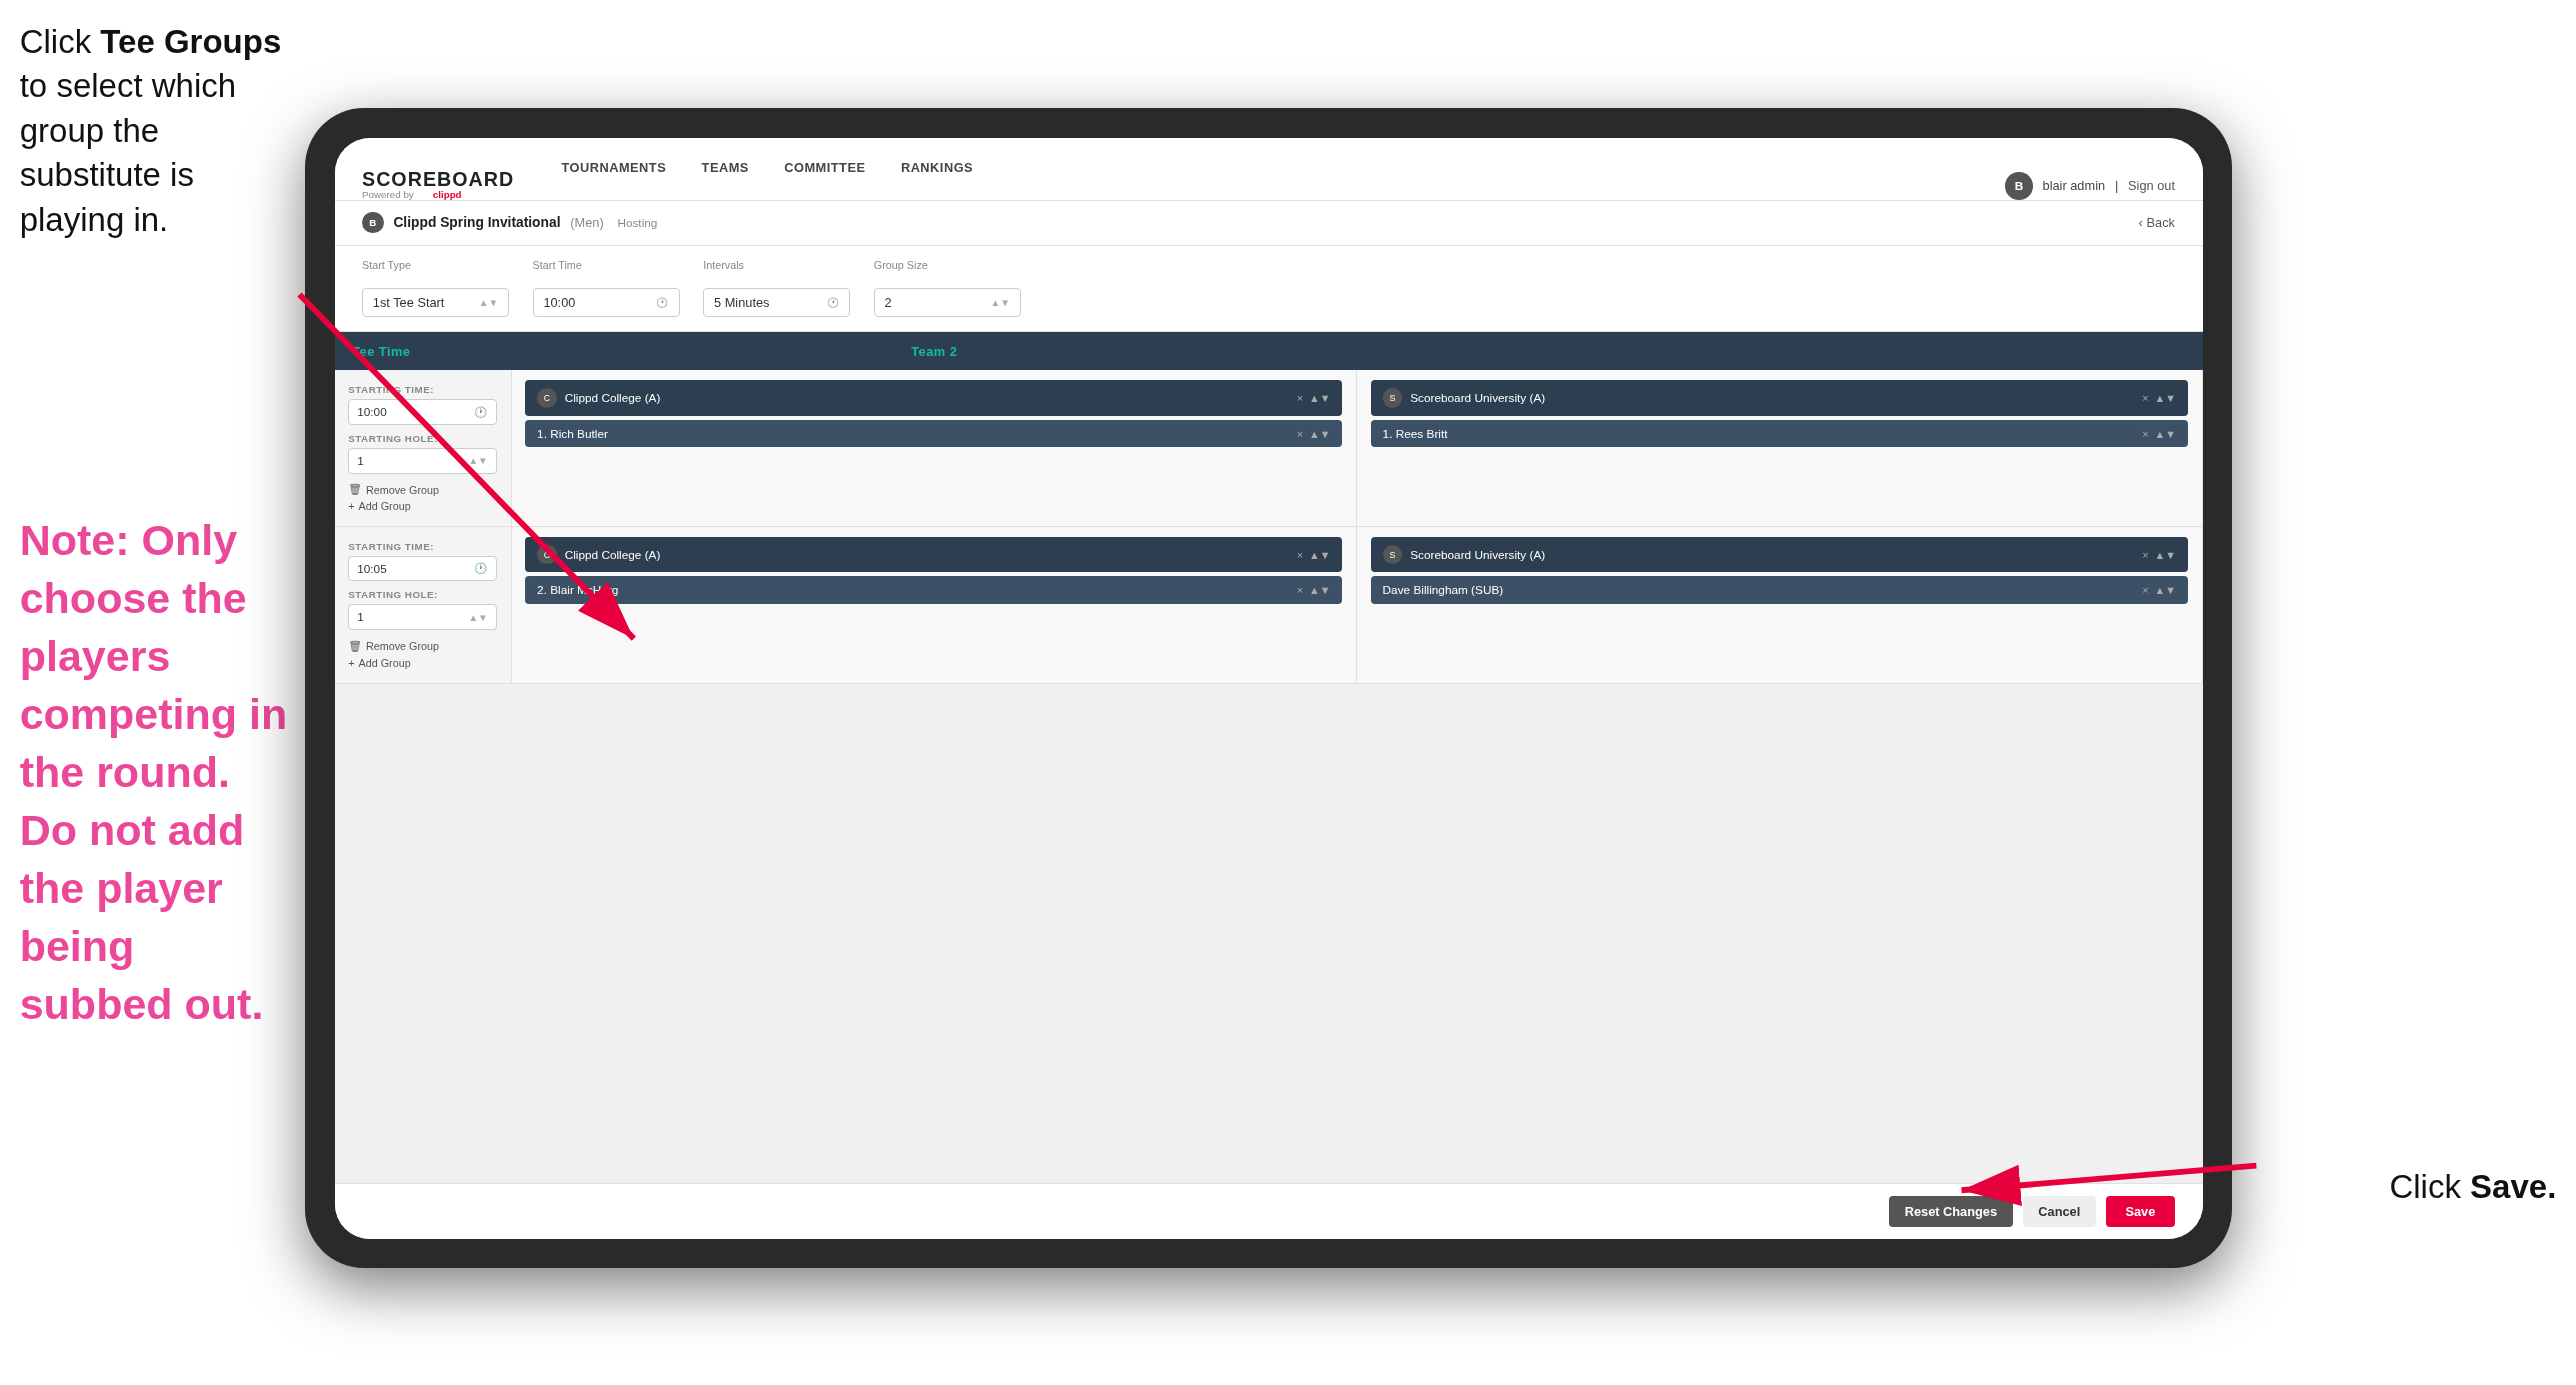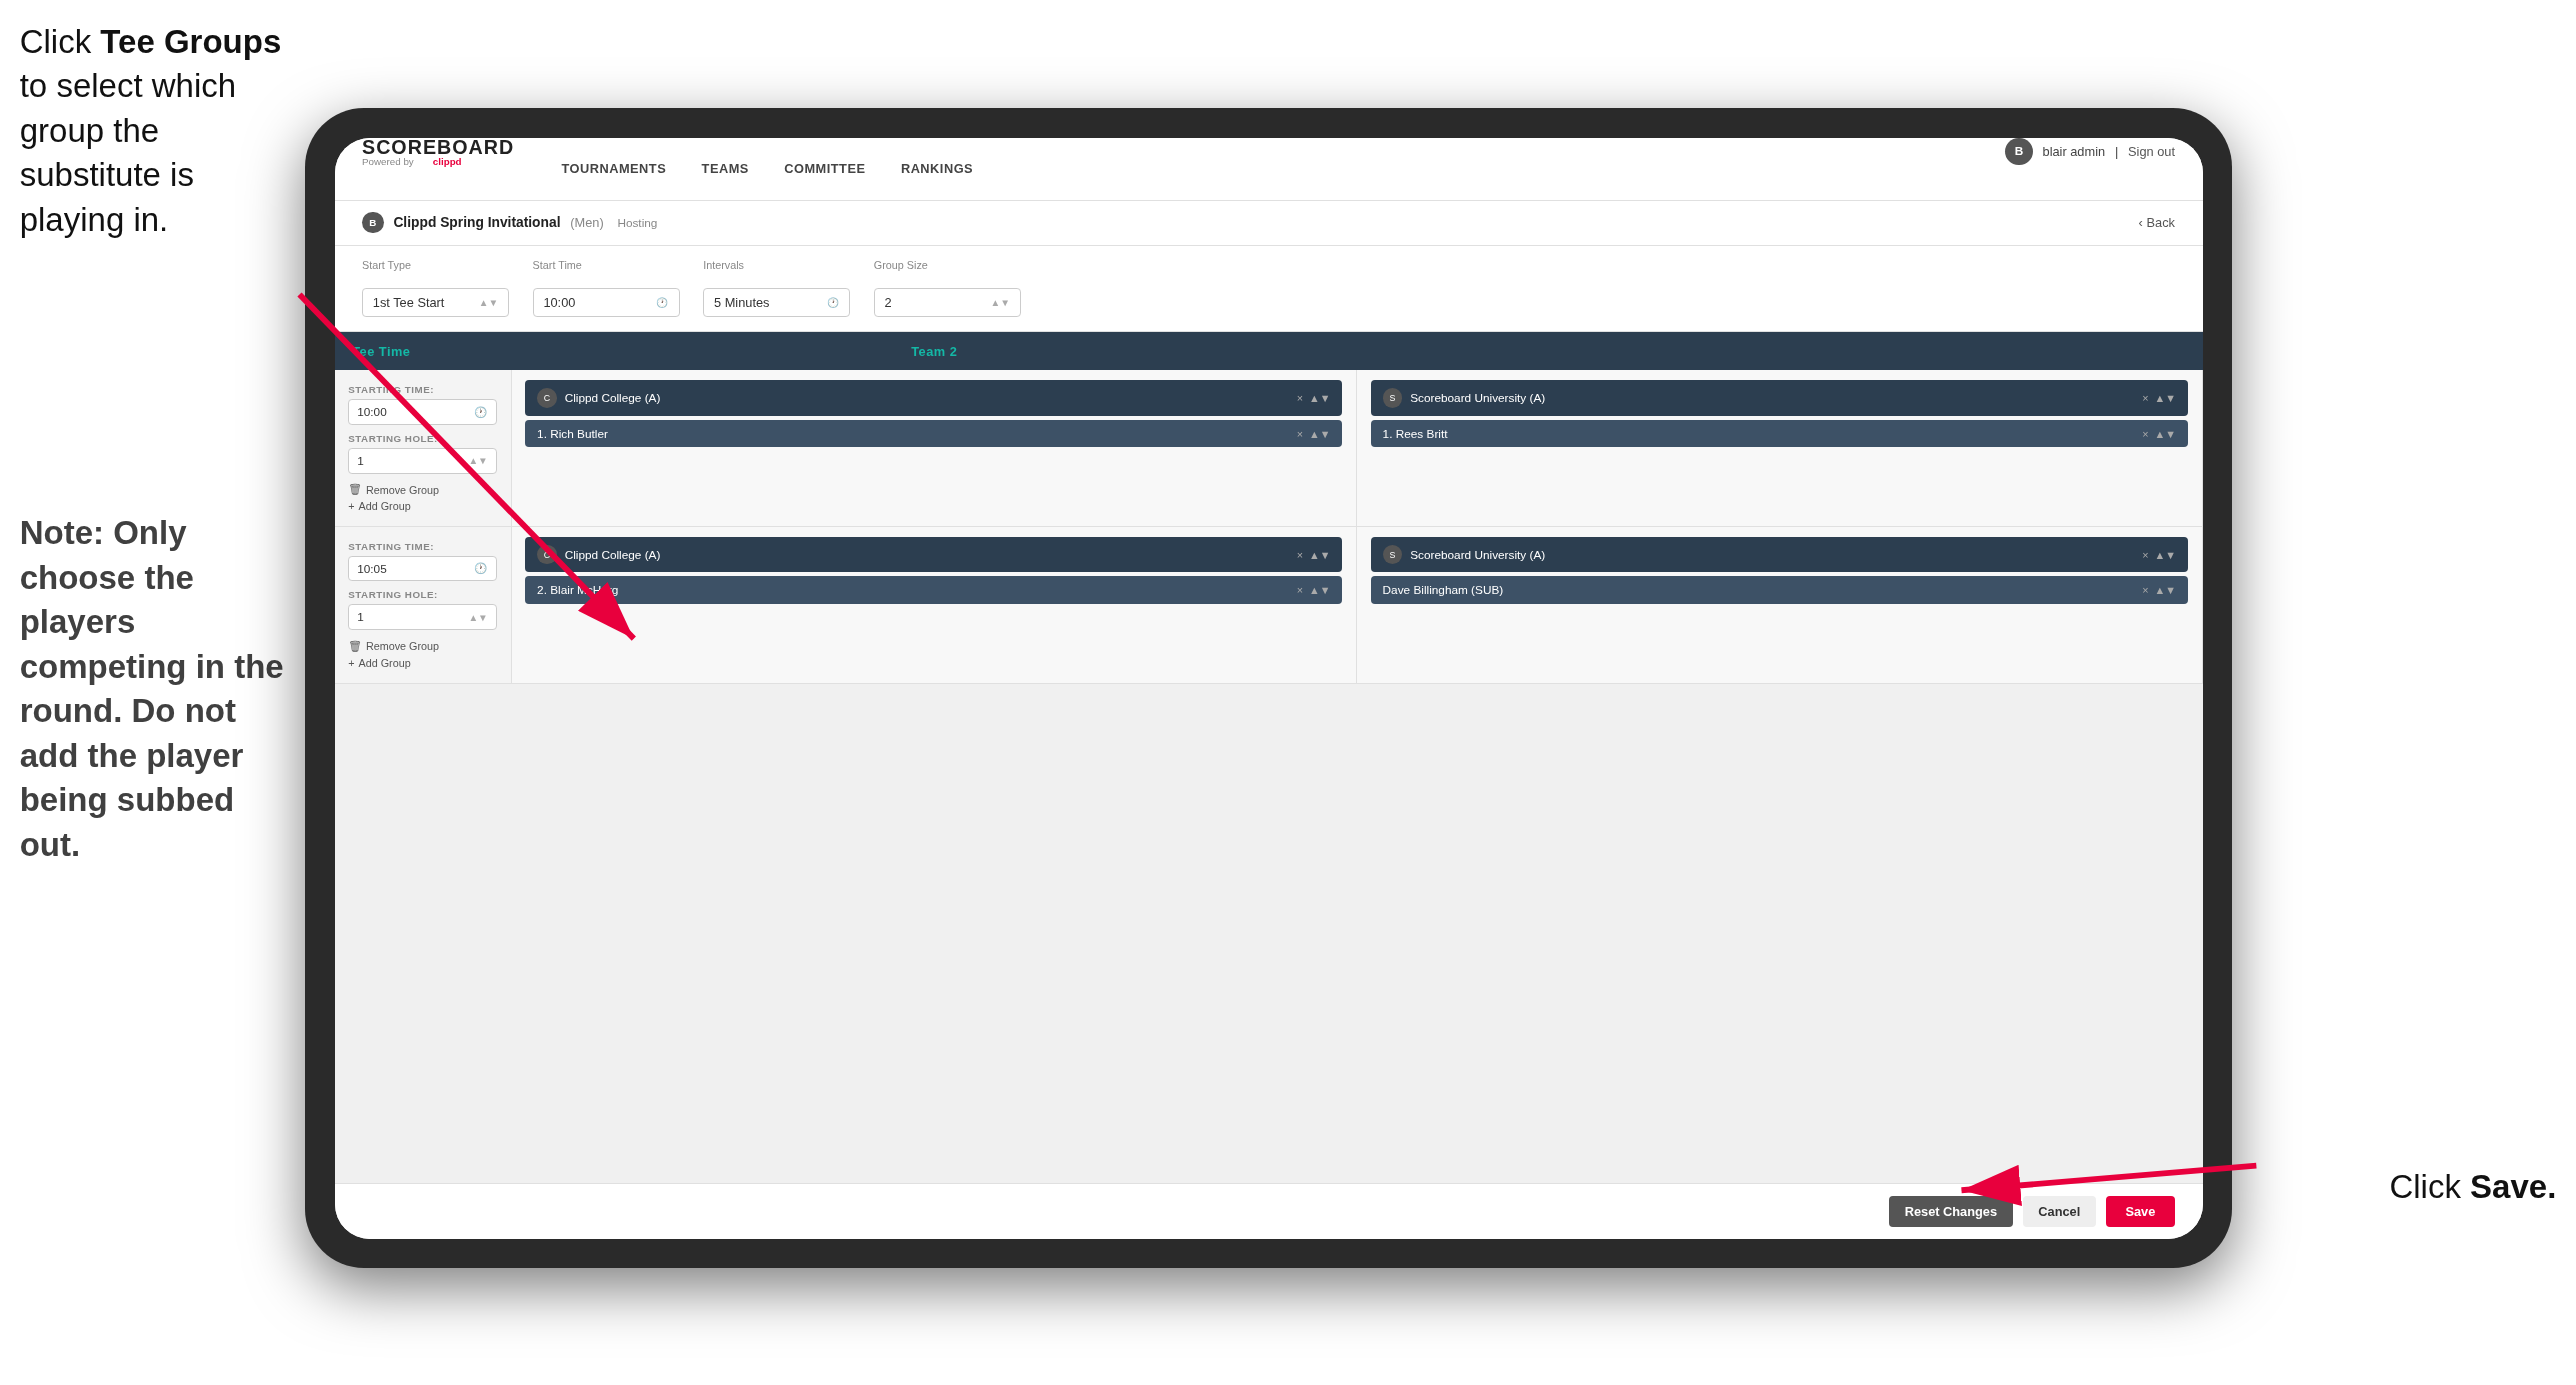--- a/index.html
+++ b/index.html
@@ -23,23 +23,23 @@
       color: #111;
     }
     .instruction-text b { font-weight: 700; }
 
     
     .note-text {
       position: absolute;
       top: 511px;
       left: 19.7px;
       width: 275px;
-      font-size: 33px;
+      font-size: 43px;
       line-height: 1.35;
-      color: #404040;
+      color: #ec4899;
     }
     .note-text b { font-weight: 700; }
 
     
     .click-save-label {
       position: absolute;
       top: 1168px;
       right: 19.7px;
       font-size: 33px;
       color: #111;
@@ -66,21 +66,21 @@
       overflow: hidden;
       display: flex;
       flex-direction: column;
     }
 
     
     .top-nav {
       background: #fff;
       border-bottom: 1px solid #e0e0e0;
       display: flex;
-      align-items: flex-start;
+      align-items: flex-end;
       padding: 0 27.5px;
       height: 63px;
       flex-shrink: 0;
     }
     .logo-area {
       display: flex;
       flex-direction: column;
       margin-right: 29.5px;
       line-height: 1;
     }

